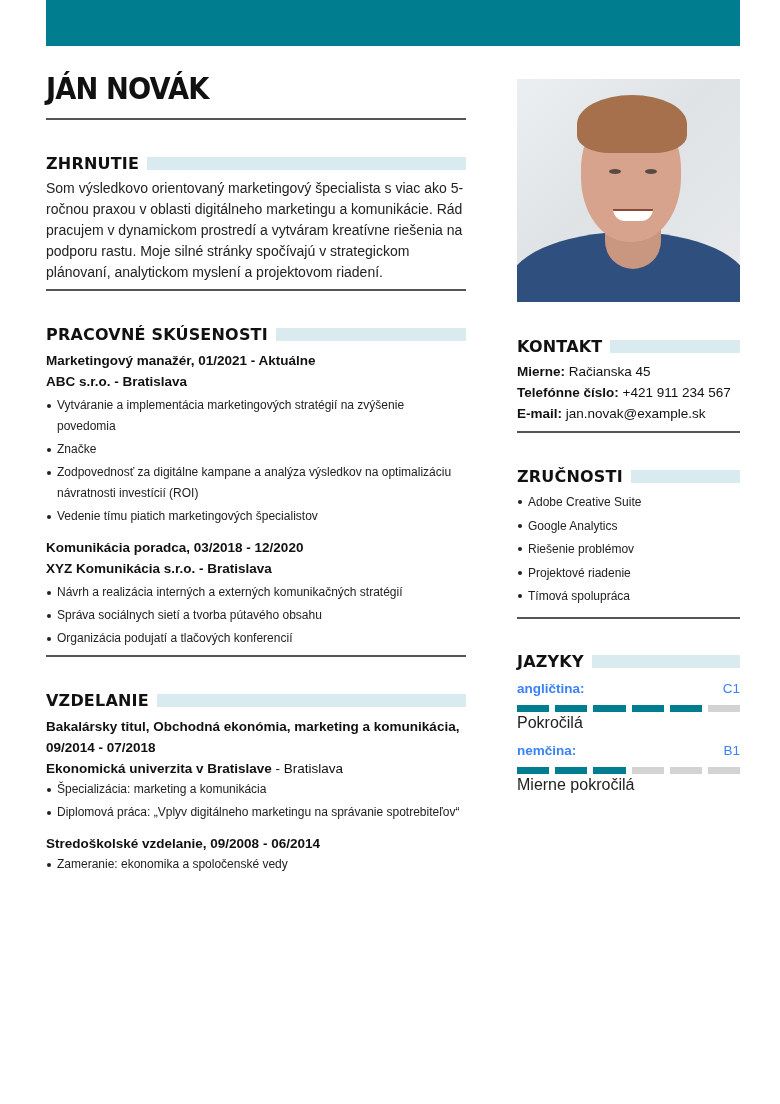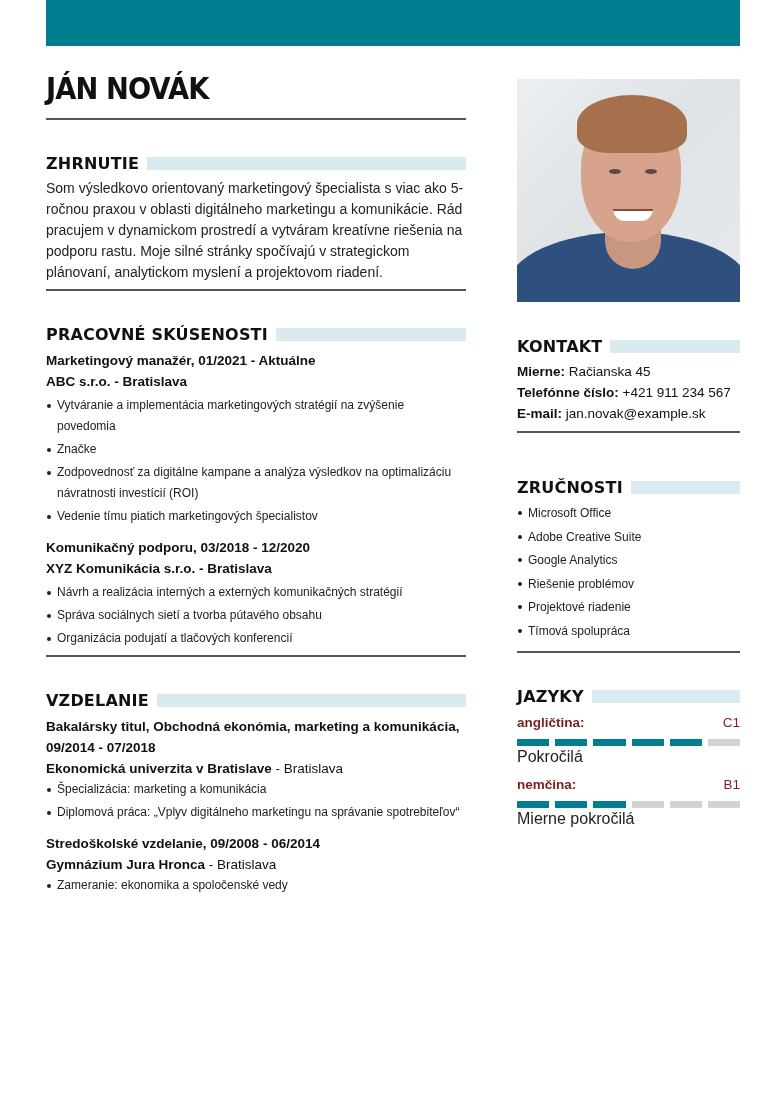--- a/index.html
+++ b/index.html
@@ -71,21 +71,21 @@
     }
     .photo .eye { position: absolute; top: 90px; width: 12px; height: 5px; background: #5a4a45; border-radius: 50%; }
     .photo .eye.l { left: 92px; } .photo .eye.r { left: 128px; }
     .photo .smile {
       position: absolute; left: 96px; top: 130px; width: 40px; height: 12px;
       background: #fff; border-radius: 0 0 20px 20px; border-top: 2px solid #8a4a3a;
     }
 
     .lang-row {
       display: flex; justify-content: space-between;
-      font-size: 13.5px; line-height: 20px; color: #7f1d1d;
+      font-size: 13.5px; line-height: 20px; color: #3b82f6;
     }
     .lang-bars { display: flex; gap: 6px; margin-top: 6px; margin-bottom: 1px; }
     .lang-bars span { flex: 1; height: 7px; background: #d3d3d3; }
     .lang-bars span.on { background: #007d8f; }
     .lang-level { font-size: 16px; line-height: 20px; color: #222; }
   </style>
 </head>
 <body>
 
 <div class="topbar"></div>
@@ -114,21 +114,21 @@
       <div class="job-line b">ABC s.r.o. - Bratislava</div>
       <ul class="bul spaced" style="margin-top:3px">
         <li>Vytváranie a implementácia marketingových stratégií na zvýšenie povedomia</li>
         <li>Značke</li>
         <li>Zodpovednosť za digitálne kampane a analýza výsledkov na optimalizáciu návratnosti investícií (ROI)</li>
         <li>Vedenie tímu piatich marketingových špecialistov</li>
       </ul>
     </div>
 
     <div style="margin-top:10px">
-      <div class="job-line"><span class="b">Komunikačný podporu</span><span class="b">, 03/2018 - 12/2020</span></div>
+      <div class="job-line"><span class="b">Komunikácia poradca</span><span class="b">, 03/2018 - 12/2020</span></div>
       <div class="job-line b">XYZ Komunikácia s.r.o. - Bratislava</div>
       <ul class="bul spaced" style="margin-top:3px">
         <li>Návrh a realizácia interných a externých komunikačných stratégií</li>
         <li>Správa sociálnych sietí a tvorba pútavého obsahu</li>
         <li>Organizácia podujatí a tlačových konferencií</li>
       </ul>
     </div>
   </div>
   <div class="rule" style="margin-top:6px"></div>
 
@@ -142,21 +142,20 @@
       <div class="job-line b"><span>Bakalársky titul</span><span>, Obchodná ekonómia, marketing a komunikácia</span><span>, 09/2014 - 07/2018</span></div>
       <div class="job-line"><span class="b">Ekonomická univerzita v Bratislave</span><span> - Bratislava</span></div>
       <ul class="bul spaced">
         <li>Špecializácia: marketing a komunikácia</li>
         <li>Diplomová práca: „Vplyv digitálneho marketingu na správanie spotrebiteľov“</li>
       </ul>
     </div>
 
     <div style="margin-top:10px">
       <div class="job-line b"><span>Stredoškolské vzdelanie</span><span>, 09/2008 - 06/2014</span></div>
-      <div class="job-line"><span class="b">Gymnázium Jura Hronca</span><span> - Bratislava</span></div>
       <ul class="bul">
         <li>Zameranie: ekonomika a spoločenské vedy</li>
       </ul>
     </div>
   </div>
 </div>
 
 <div class="right">
   <div class="photo">
     <div class="shirt"></div>
@@ -172,27 +171,26 @@
     <div class="sec-head">
       <span class="sec-title">KONTAKT</span>
       <span class="sec-bar"></span>
     </div>
     <div class="job-line" style="margin-top:4px"><span class="b">Mierne:</span><span> Račianska 45</span></div>
     <div class="job-line"><span class="b">Telefónne číslo:</span><span> +421 911 234 567</span></div>
     <div class="job-line"><span class="b">E-mail:</span><span> jan.novak@example.sk</span></div>
   </div>
   <div class="rule" style="margin-top:7px"></div>
 
-  <div style="margin-top:43px">
+  <div style="margin-top:32px">
     <div class="sec-head">
       <span class="sec-title">ZRUČNOSTI</span>
       <span class="sec-bar"></span>
     </div>
     <ul class="bul" style="margin-top:4px">
-      <li style="line-height:23.5px">Microsoft Office</li>
       <li style="line-height:23.5px">Adobe Creative Suite</li>
       <li style="line-height:23.5px">Google Analytics</li>
       <li style="line-height:23.5px">Riešenie problémov</li>
       <li style="line-height:23.5px">Projektové riadenie</li>
       <li style="line-height:23.5px">Tímová spolupráca</li>
     </ul>
   </div>
   <div class="rule" style="margin-top:8px"></div>
 
   <div style="margin-top:32px">

